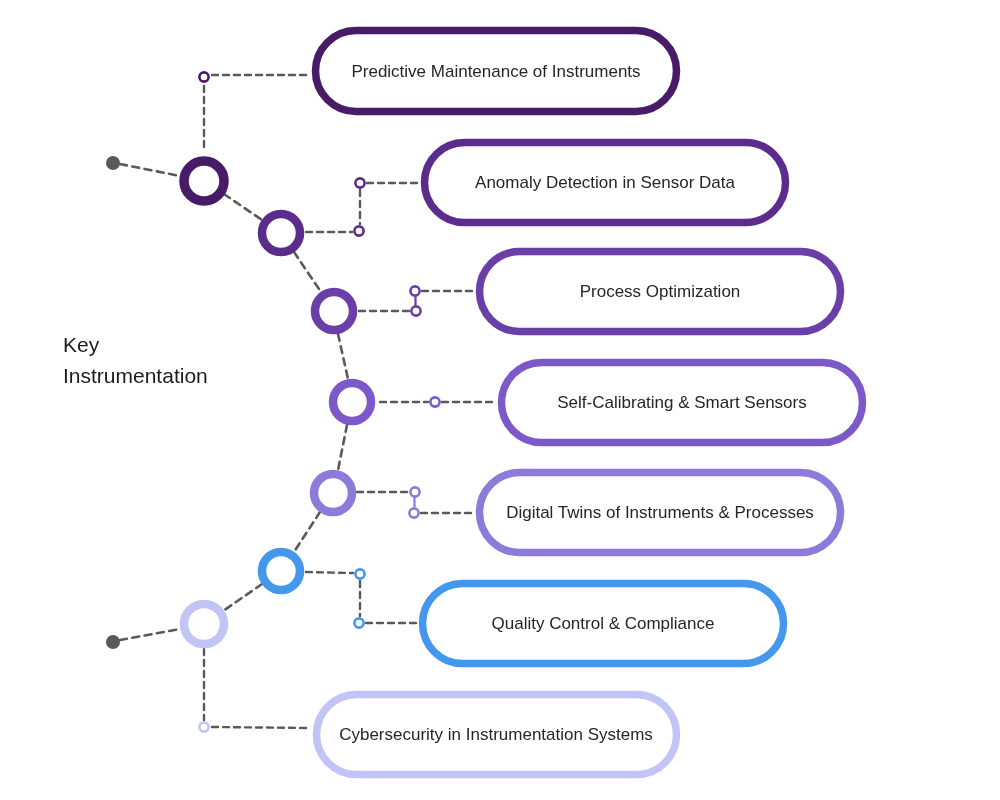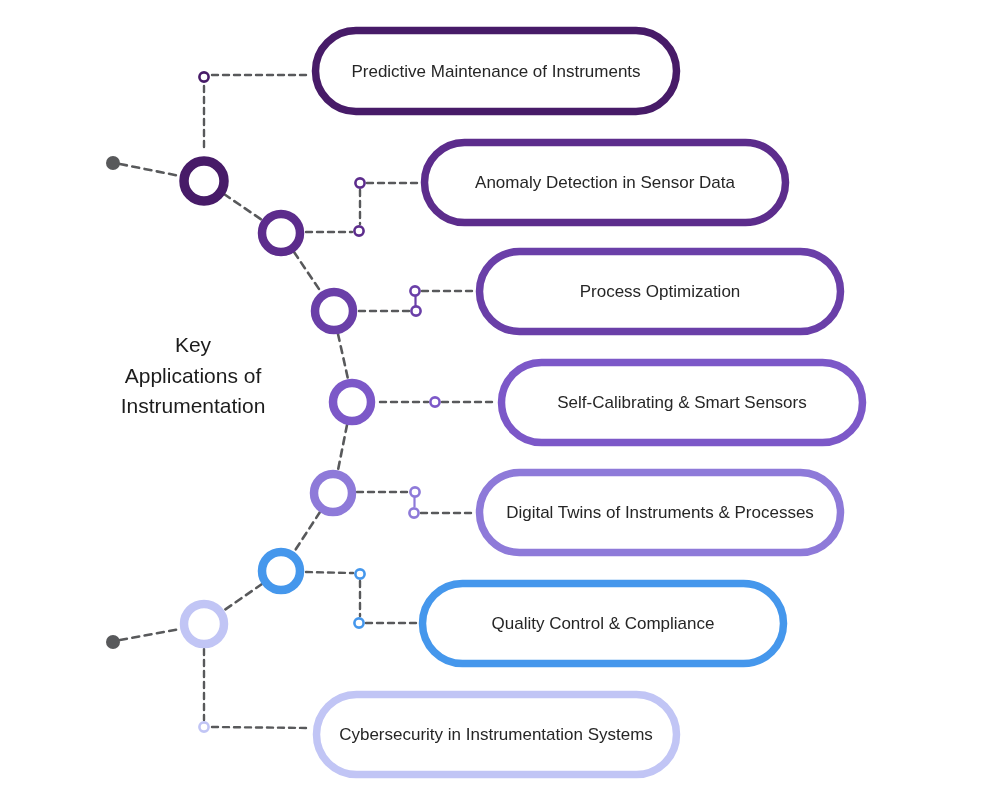--- a/index.html
+++ b/index.html
@@ -8,21 +8,21 @@
   svg{position:absolute;left:0;top:0;}
   .pill{fill:#ffffff;stroke-width:7.5;}
   .pill-label{fill:#262626;font-size:17px;font-family:"Liberation Sans",sans-serif;text-anchor:middle;}
   .node{fill:#ffffff;stroke-width:8.5;}
   .node-first{stroke-width:9.5;}
   .mini{fill:#ffffff;stroke-width:2.6;}
   .chain-dash{stroke:#58595b;stroke-width:2.6;stroke-dasharray:7 5.5;stroke-linecap:round;fill:none;}
   .conn-dash{stroke:#58595b;stroke-width:2.4;stroke-dasharray:6 5;stroke-linecap:round;fill:none;}
   .link{stroke-width:2.2;fill:none;}
   .dot{fill:#58595b;}
-  .title-block{position:absolute;left:63px;top:330px;width:260px;text-align:center;
+  .title-block{position:absolute;left:63px;top:330px;width:260px;
                color:#1c1c1c;font-size:21px;line-height:30.5px;}
 </style>
 </head>
 <body>
 
 <div class="canvas">
 
   <svg width="1000" height="800" viewBox="0 0 1000 800">
 
     <g>
@@ -106,17 +106,16 @@
       <circle class="mini" cx="204" cy="727" r="4.6" stroke="#c1c5f5"></circle>
       <circle class="node" cx="204" cy="624" r="20" stroke="#c1c5f5"></circle>
       <rect class="pill" x="316.5" y="694.5" width="360" height="80" rx="40" stroke="#c1c5f5"></rect>
       <text class="pill-label" x="496" y="740">Cybersecurity in Instrumentation Systems</text>
     </g>
 
   </svg>
 
   <div class="title-block">
     <div>Key</div>
-    <div>Applications of</div>
     <div>Instrumentation</div>
   </div>
 
 </div>
 
 </body></html>

